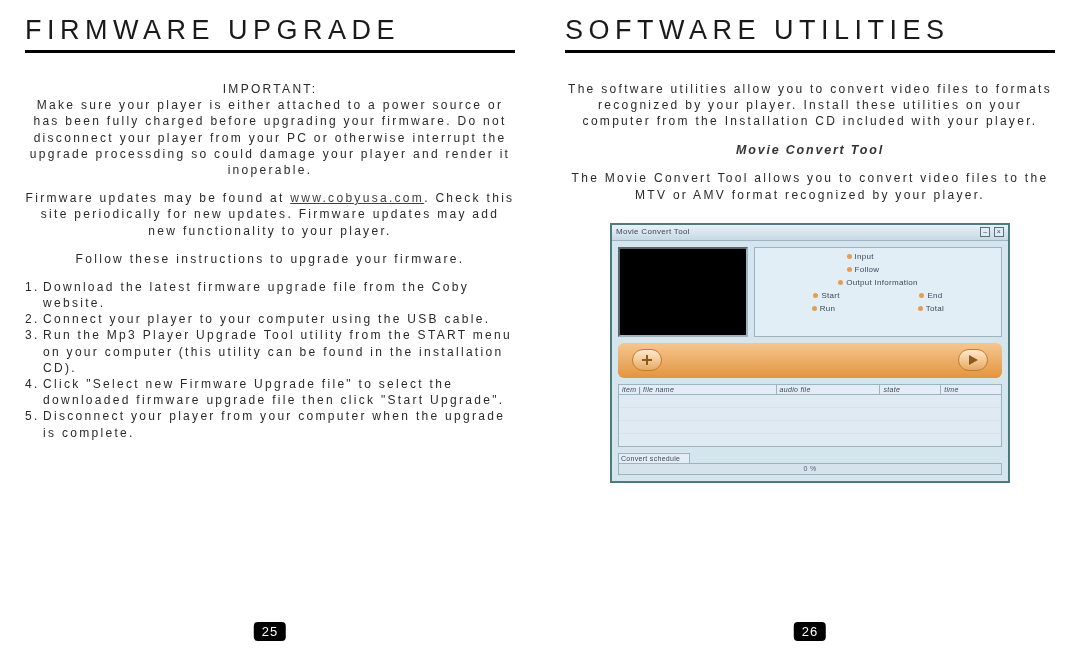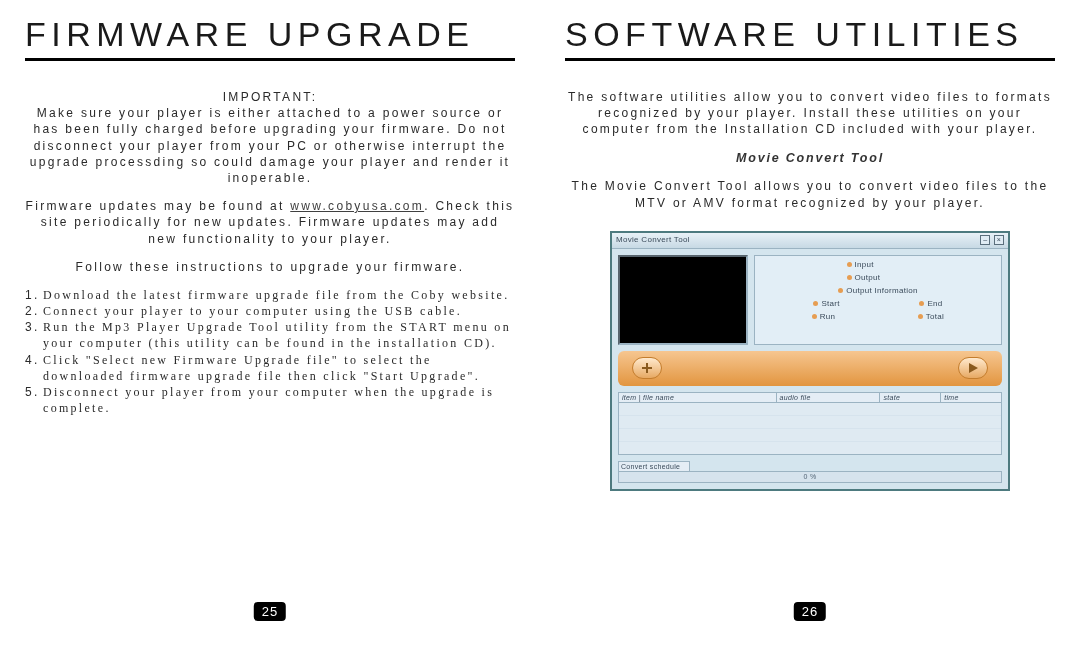--- a/index.html
+++ b/index.html
@@ -14,21 +14,21 @@
     display: flex;
     width: 100%;
     height: 100%;
   }
   .col {
     width: 540px;
     position: relative;
     padding: 15px 25px 0 25px;
   }
   h1 {
-    font-size: 34px;
+    font-size: 27px;
     font-weight: 400;
     letter-spacing: 5.5px;
     color: #1a1a1a;
     font-stretch: condensed;
   }
   hr {
     border: none;
     height: 3px;
     background: #000;
     margin-top: 4px;
@@ -45,34 +45,34 @@
   a.link { text-decoration: underline; color: #404040; }
   .subhead {
     font-style: italic;
     font-weight: 600;
     letter-spacing: 1.8px;
     font-size: 12.5px;
     color: #333;
   }
   .page-badge {
     position: absolute;
-    bottom: 28px;
+    bottom: 8px;
     left: 50%;
     transform: translateX(-50%);
     background: #000;
     color: #fff;
     font-size: 13px;
     letter-spacing: 1px;
     padding: 2px 8px;
     border-radius: 4px;
   }
   .steps { margin-left: 0; }
   .step { display:flex; }
   .step .num { width:18px; flex:0 0 18px; }
-  .step .txt { flex:1;font-family:Liberation Serif, serif; }
+  .step .txt { flex:1; }
 
   
   .mc-window {
     width: 400px;
     margin: 20px auto 0 auto;
     border: 2px solid #4d7a7f;
     background: #d4e5ee;
     font-size: 8px;
     letter-spacing: 0.3px;
     color: #3a4a5a;
@@ -227,21 +227,21 @@
 
       <div class="mc-top">
         <div class="mc-preview"></div>
         <div class="mc-fields">
           <div class="mc-row">
               <span class="dot"></span>
               <span class="flabel">Input</span>
             </div>
           <div class="mc-row">
               <span class="dot"></span>
-              <span class="flabel">Output</span>
+              <span class="flabel">Follow</span>
             </div>
           <div class="mc-row">
               <span class="dot"></span>
               <span>Output Information</span>
             </div>
           <div class="mc-row">
             <span class="dot"></span>
               <span class="flabel">Start</span>
             <span class="dot" style="margin-left:40px;"></span>
               <span>End</span>

